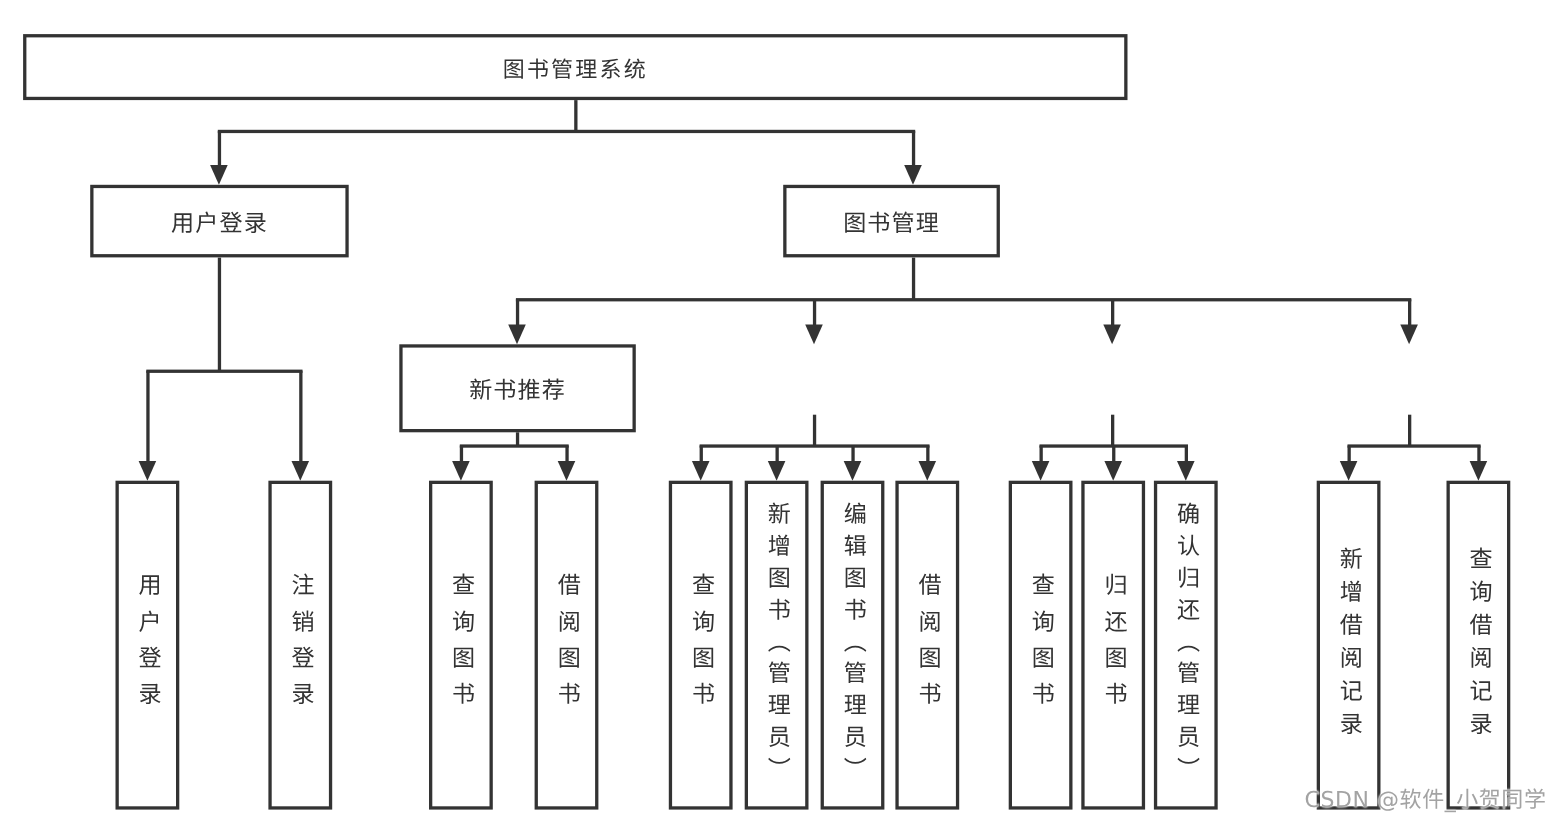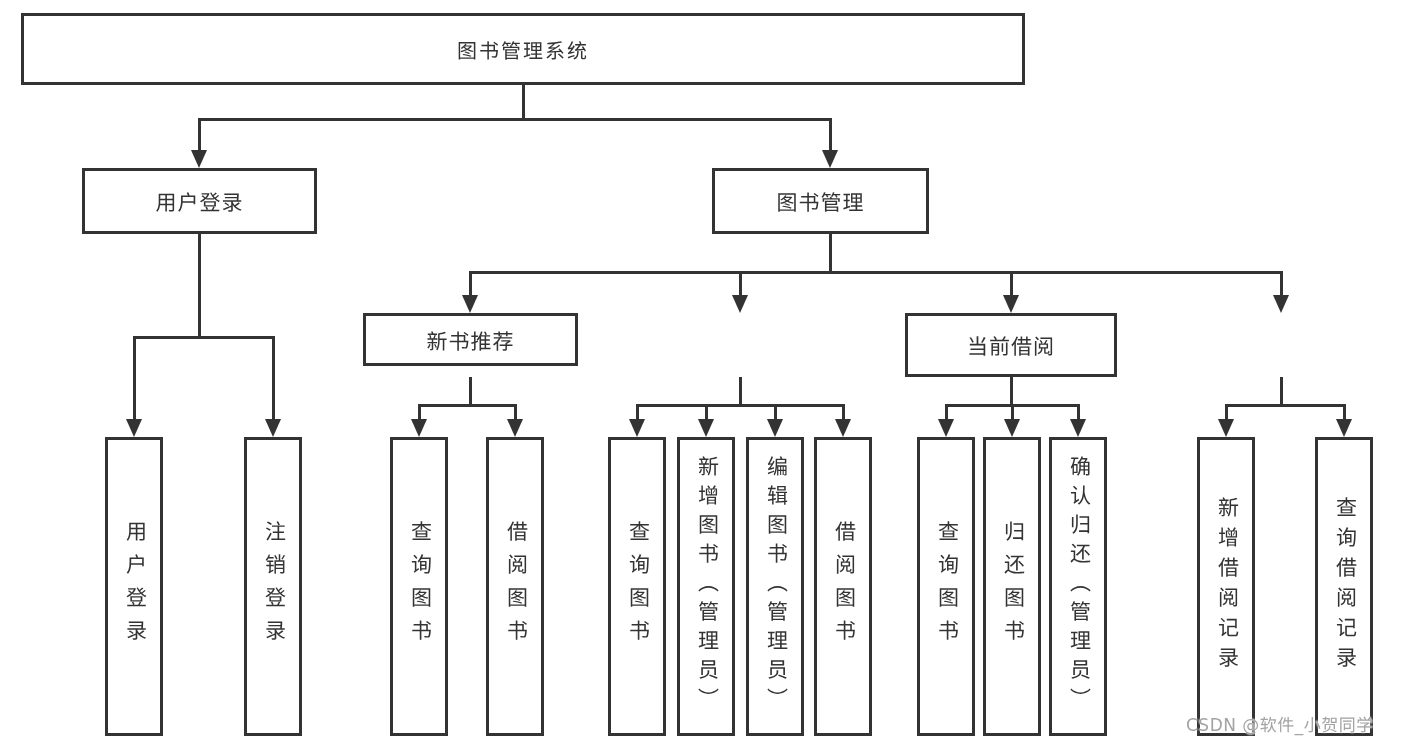--- a/index.html
+++ b/index.html
@@ -38,21 +38,21 @@
     writing-mode:vertical-rl;text-orientation:mixed;
     font-size:21px;line-height:1;white-space:nowrap;
     color:var(--text,#333);
   }
   .ls-short{letter-spacing:12px;}
   .ls-med{letter-spacing:9px;}
   .ls-long{letter-spacing:8px;}
   
   .watermark{
     position:absolute;left:1186px;top:711px;
-    font-size:17px;letter-spacing:0.5px;white-space:nowrap;
+    font-size:20px;letter-spacing:0.5px;white-space:nowrap;
     color:var(--watermark,#a3a3a3);
     text-shadow:0 0 2px #fff,0 0 2px #fff;
   }
 </style>
 </head>
 <body>
 
 <div class="canvas">
 
   <div class="vline" style="left:521.5px;top:69px;height:50px"></div>
@@ -83,36 +83,33 @@
   <div class="arrow" style="left:629px;top:405px;height:32px"></div>
   <div class="arrow" style="left:698px;top:405px;height:32px"></div>
   <div class="arrow" style="left:767px;top:405px;height:32px"></div>
   <div class="arrow" style="left:835px;top:405px;height:32px"></div>
   <div class="arrow" style="left:938px;top:405px;height:32px"></div>
   <div class="arrow" style="left:1004px;top:405px;height:32px"></div>
   <div class="arrow" style="left:1070px;top:405px;height:32px"></div>
   <div class="arrow" style="left:1218px;top:405px;height:32px"></div>
   <div class="arrow" style="left:1336px;top:405px;height:32px"></div>
 
-  <div class="box root" style="left:21px;top:13px;width:1004px;height:72px">
+  <div class="box root" style="left:21px;top:31px;width:1004px;height:60px">
     <span class="h-label">图书管理系统</span>
   </div>
 
   <div class="box" style="left:82px;top:168px;width:235px;height:66px">
     <span class="h-label">用户登录</span>
   </div>
-  <div class="box" style="left:712px;top:168px;width:217px;height:66px">
+  <div class="box" style="left:712px;top:168px;width:197px;height:66px">
     <span class="h-label">图书管理</span>
   </div>
 
-  <div class="box" style="left:363px;top:313px;width:215px;height:53px">
+  <div class="box" style="left:363px;top:313px;width:215px;height:80px">
     <span class="h-label">新书推荐</span>
-  </div>
-  <div class="box" style="left:905px;top:313px;width:212px;height:64px">
-    <span class="h-label">当前借阅</span>
   </div>
 
   <div class="box leaf" style="left:105px">
     <span class="v-label ls-short">用户登录</span>
   </div>
   <div class="box leaf" style="left:244px">
     <span class="v-label ls-short">注销登录</span>
   </div>
   <div class="box leaf" style="left:390px">
     <span class="v-label ls-short">查询图书</span>

